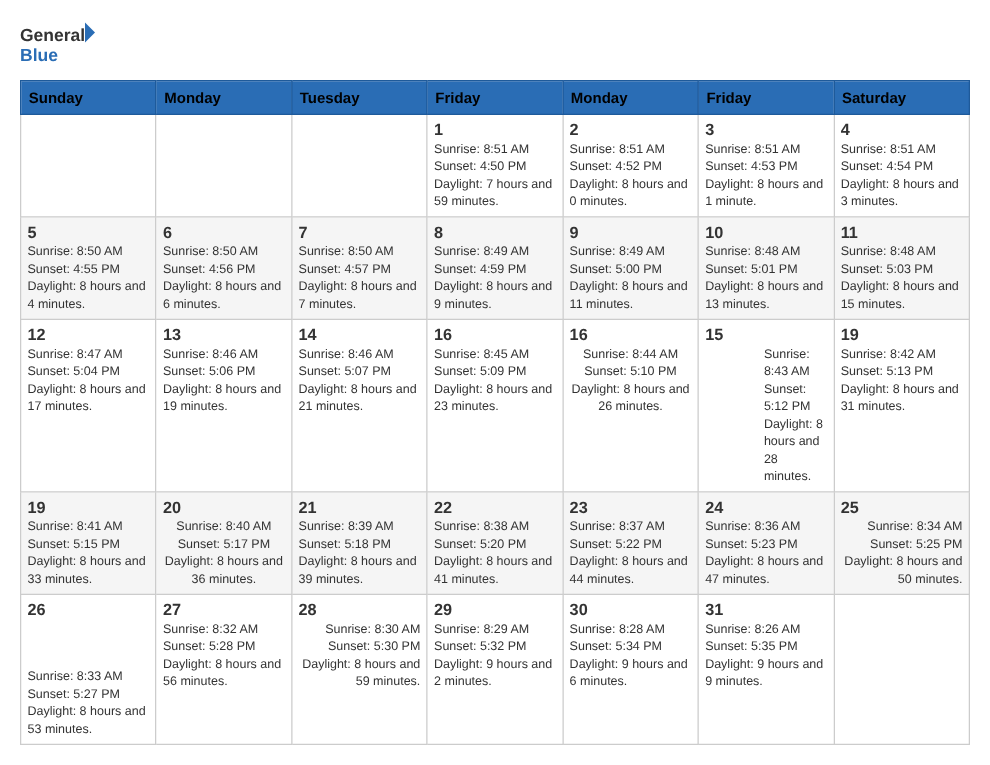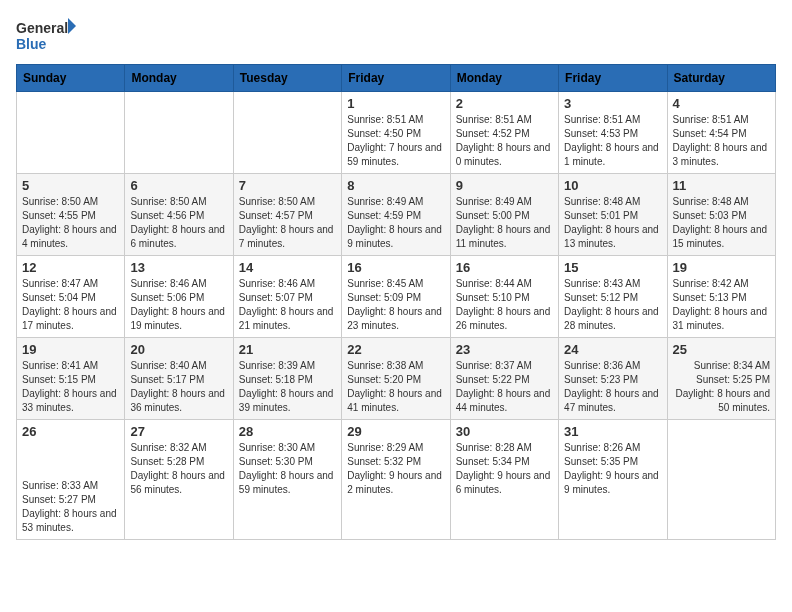--- a/index.html
+++ b/index.html
@@ -200,47 +200,47 @@
 Daylight: 8 hours and 21 minutes.</div>
         </td>
         <td>
           <span class="day-number">16</span>
           <div class="day-detail" style="white-space: pre-line;">Sunrise: 8:45 AM
 Sunset: 5:09 PM
 Daylight: 8 hours and 23 minutes.</div>
         </td>
         <td>
           <span class="day-number">16</span>
-          <div class="day-detail" style="white-space: pre-line;">Sunrise: 8:44 AM
+          <div class="day-detail" style="white-space: pre-line; text-align: center;">Sunrise: 8:44 AM
 Sunset: 5:10 PM
 Daylight: 8 hours and 26 minutes.</div>
         </td>
         <td>
           <span class="day-number">15</span>
-          <div class="day-detail" style="white-space: pre-line;">Sunrise: 8:43 AM
+          <div class="day-detail" style="white-space: pre-line; margin-left: 47px;">Sunrise: 8:43 AM
 Sunset: 5:12 PM
 Daylight: 8 hours and 28 minutes.</div>
         </td>
         <td>
           <span class="day-number">19</span>
           <div class="day-detail" style="white-space: pre-line;">Sunrise: 8:42 AM
 Sunset: 5:13 PM
 Daylight: 8 hours and 31 minutes.</div>
         </td>
       </tr>
       <tr>
         <td>
           <span class="day-number">19</span>
           <div class="day-detail" style="white-space: pre-line;">Sunrise: 8:41 AM
 Sunset: 5:15 PM
 Daylight: 8 hours and 33 minutes.</div>
         </td>
         <td>
           <span class="day-number">20</span>
-          <div class="day-detail" style="white-space: pre-line;">Sunrise: 8:40 AM
+          <div class="day-detail" style="white-space: pre-line; text-align: center;">Sunrise: 8:40 AM
 Sunset: 5:17 PM
 Daylight: 8 hours and 36 minutes.</div>
         </td>
         <td>
           <span class="day-number">21</span>
           <div class="day-detail" style="white-space: pre-line;">Sunrise: 8:39 AM
 Sunset: 5:18 PM
 Daylight: 8 hours and 39 minutes.</div>
         </td>
         <td>
@@ -276,21 +276,21 @@
 Daylight: 8 hours and 53 minutes.</div>
         </td>
         <td>
           <span class="day-number">27</span>
           <div class="day-detail" style="white-space: pre-line;">Sunrise: 8:32 AM
 Sunset: 5:28 PM
 Daylight: 8 hours and 56 minutes.</div>
         </td>
         <td>
           <span class="day-number">28</span>
-          <div class="day-detail" style="white-space: pre-line;">Sunrise: 8:30 AM
+          <div class="day-detail" style="white-space: pre-line; text-align: right;">Sunrise: 8:30 AM
 Sunset: 5:30 PM
 Daylight: 8 hours and 59 minutes.</div>
         </td>
         <td>
           <span class="day-number">29</span>
           <div class="day-detail" style="white-space: pre-line;">Sunrise: 8:29 AM
 Sunset: 5:32 PM
 Daylight: 9 hours and 2 minutes.</div>
         </td>
         <td>

